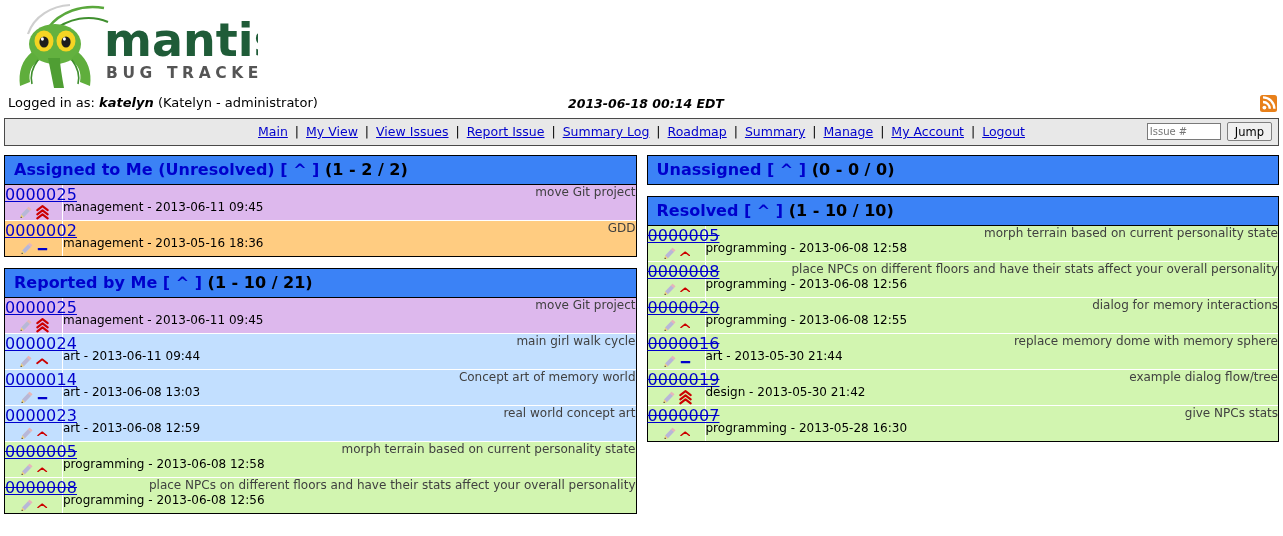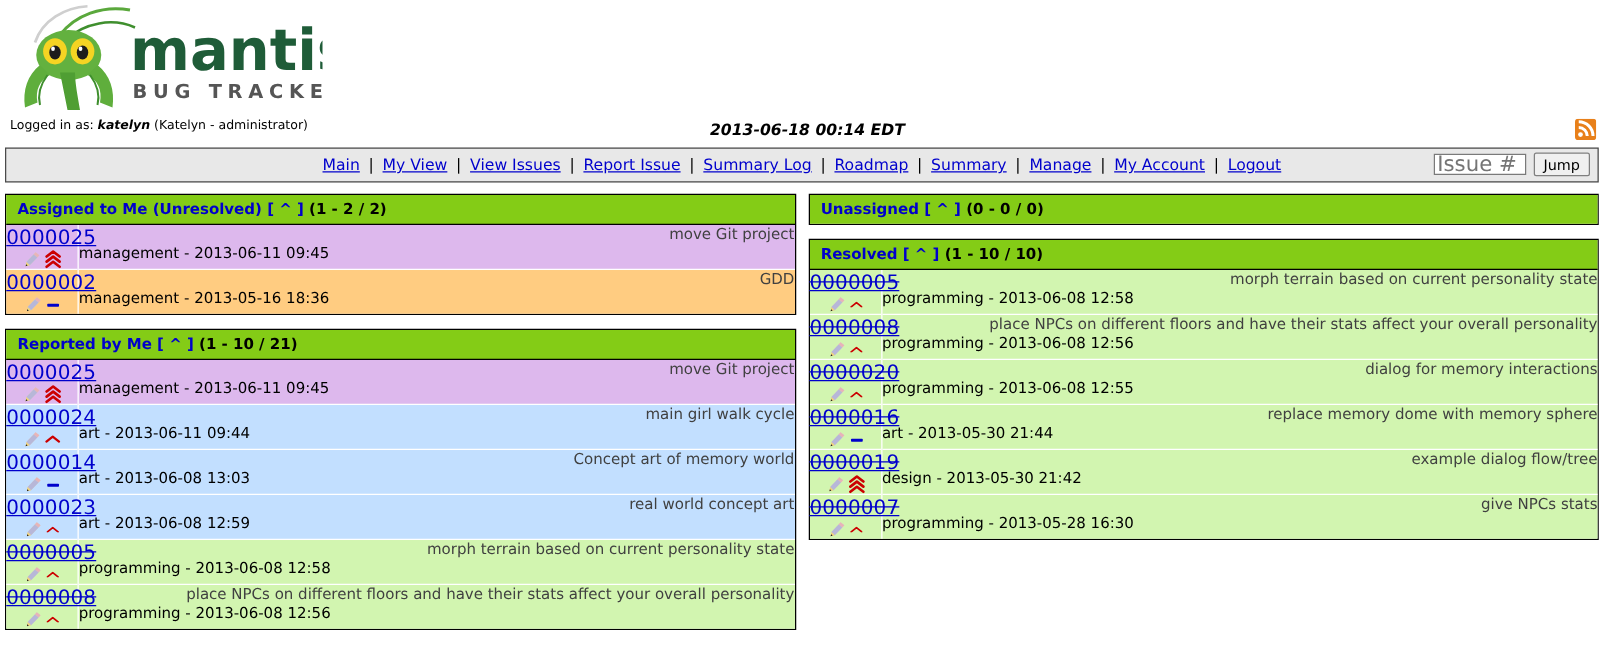--- a/index.html
+++ b/index.html
@@ -30,21 +30,21 @@
   
   #info-bar {
     position: relative;
     height: 24px;
     padding: 0;
   }
   #login-info {
     position: absolute;
     left: 8px;
     top: 3px;
-    font-size: 10px;
+    font-size: 13px;
     white-space: nowrap;
     text-align: right;
   }
   #login-info .uname { font-style: italic; font-weight: bold; }
   #timestamp {
     position: absolute;
     left: 568px;
     top: 4px;
     font-style: italic;
     font-weight: bold;
@@ -86,21 +86,21 @@
     position: absolute;
     right: 6px;
     top: 3px;
     display: flex;
     align-items: center;
     gap: 6px;
   }
   #issue-input {
     width: 74px;
     height: 17px;
-    font-size: 17px;
+    font-size: 10px;
     font-family: "DejaVu Sans", "Liberation Sans", sans-serif;
     padding: 0 2px;
     border: 1px solid #7a7a7a;
     background: #ffffff;
     box-sizing: border-box;
   }
   #jump-button {
     height: 19px;
     font-size: 11.5px;
     font-family: "DejaVu Sans", "Liberation Sans", sans-serif;
@@ -122,25 +122,25 @@
   .column { width: 50%; }
 
   .panel {
     border: 1px solid #000000;
     background: #ffffff;
     margin-bottom: 11px;
     box-sizing: border-box;
   }
   .panel-title {
     padding: 4px 0 5px 9px;
-    font-size: 12px;
+    font-size: 16px;
     color: #0000cc;
     font-weight: bold;
     border-bottom: 1px solid #000000;
-    background: #84cc16;
+    background: #3b82f6;
     white-space: nowrap;
   }
   .panel-title .caret { color: #0000cc; font-weight: bold; }
   .panel-title .count { color: #000000; font-weight: bold; }
   .panel.empty .panel-title { border-bottom: none; }
 
   table.issues {
     width: 100%;
     border-collapse: collapse;
     table-layout: fixed;

